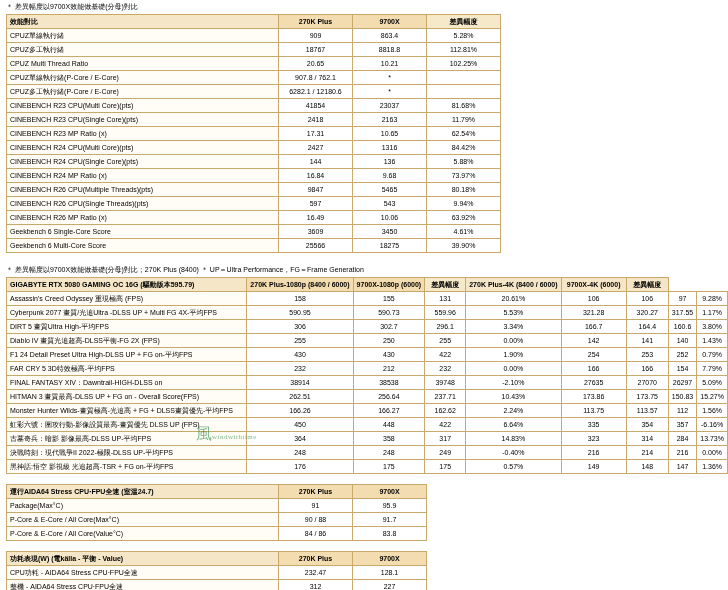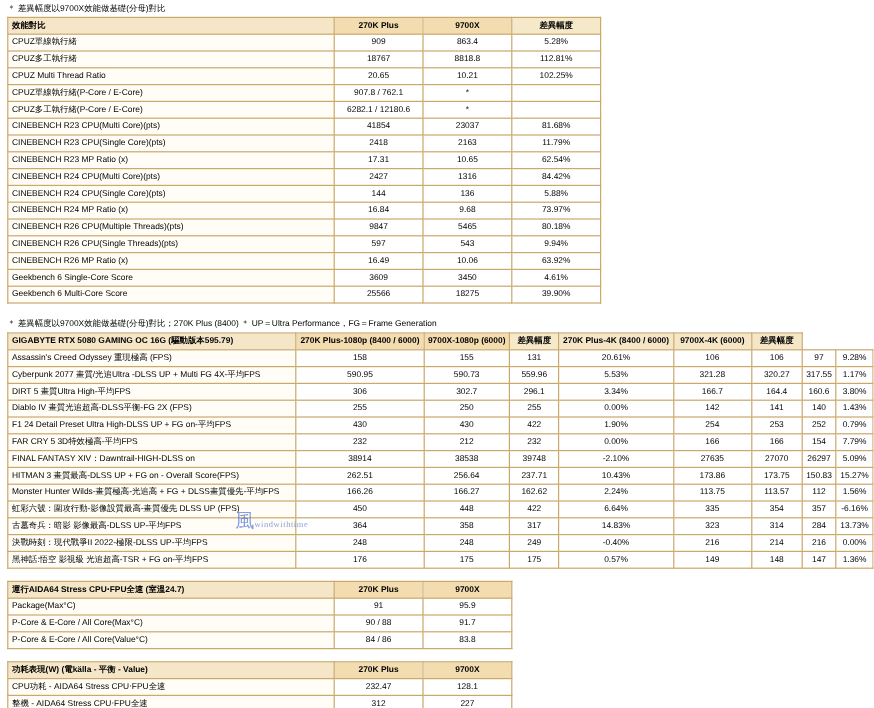--- a/index.html
+++ b/index.html
@@ -67,21 +67,21 @@
   .t3 .colA{width:272px;}
   .t3 .colB{width:74px;}
   .t3 .colC{width:74px;}
 
   .section-gap{height:10px;}
   .watermark{
     position:absolute;
     left:196px;
     top:424px;
     font-size:16px;
-    color:#1d4ed8;
+    color:#15803d;
     opacity:.55;
     font-family:"Liberation Serif","DejaVu Serif",serif;
     pointer-events:none;
   }
   .watermark small{font-size:7px;letter-spacing:.5px;}
 </style>
 </head>
 <body>
 
 <div class="note">＊ 差異幅度以9700X效能做基礎(分母)對比</div>

